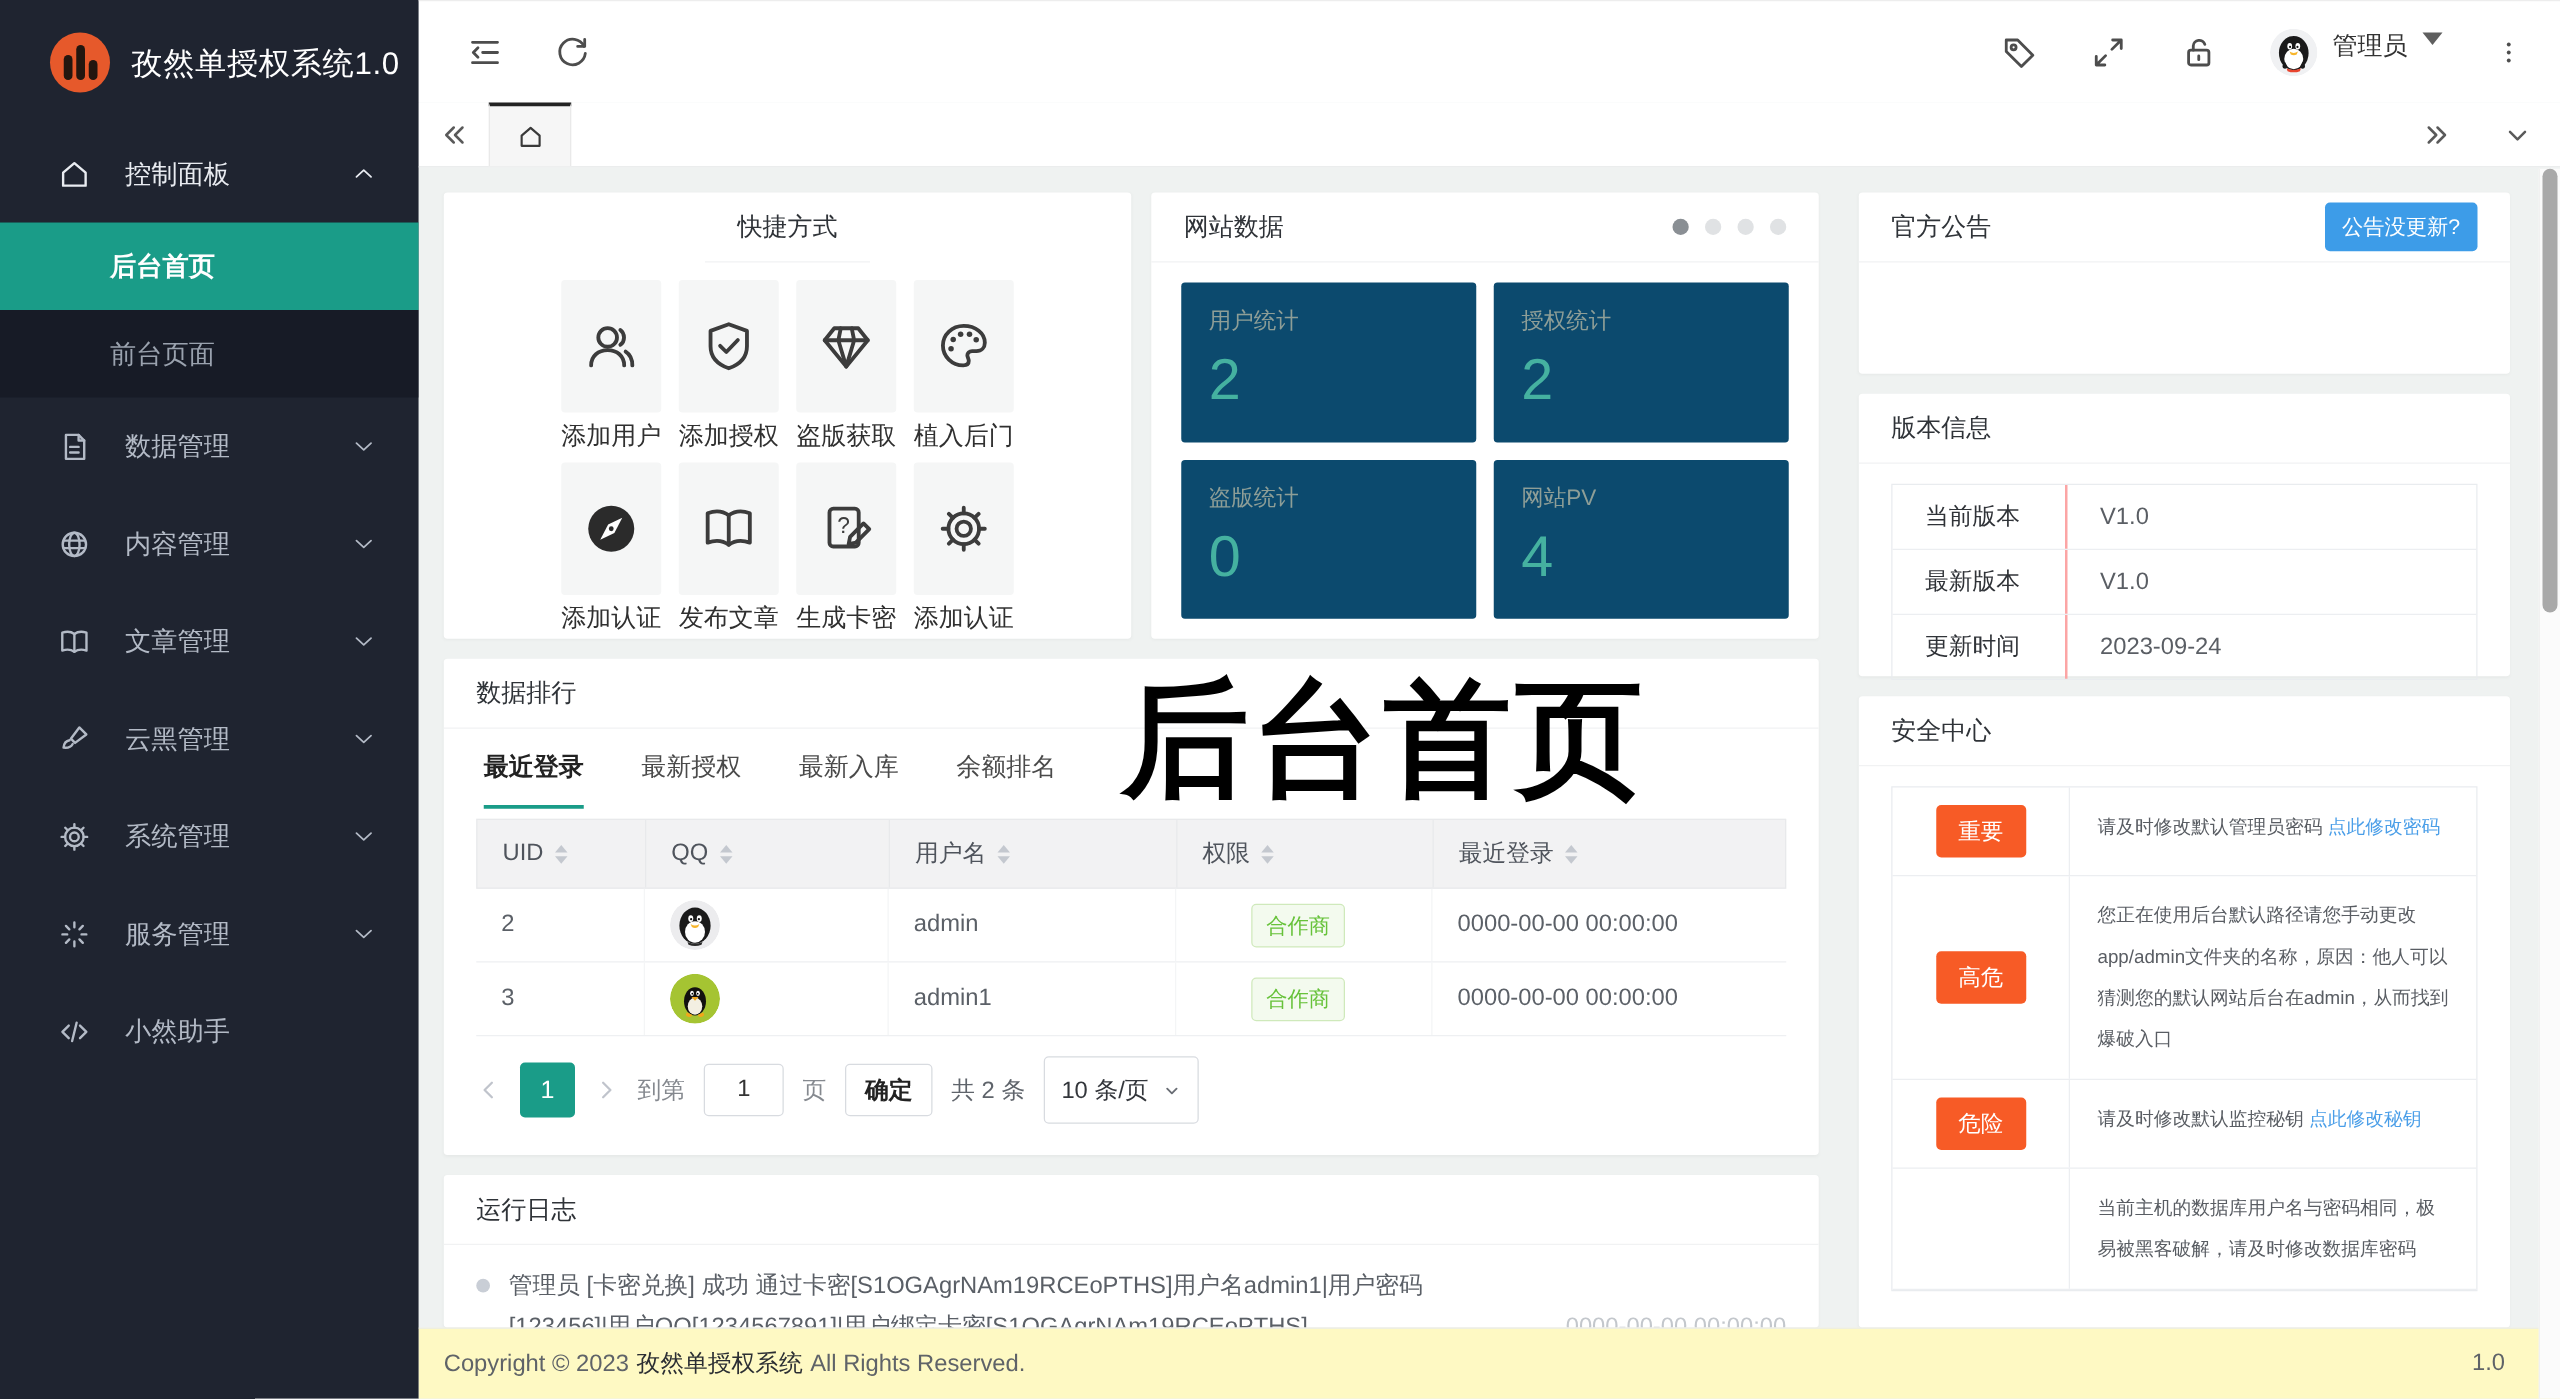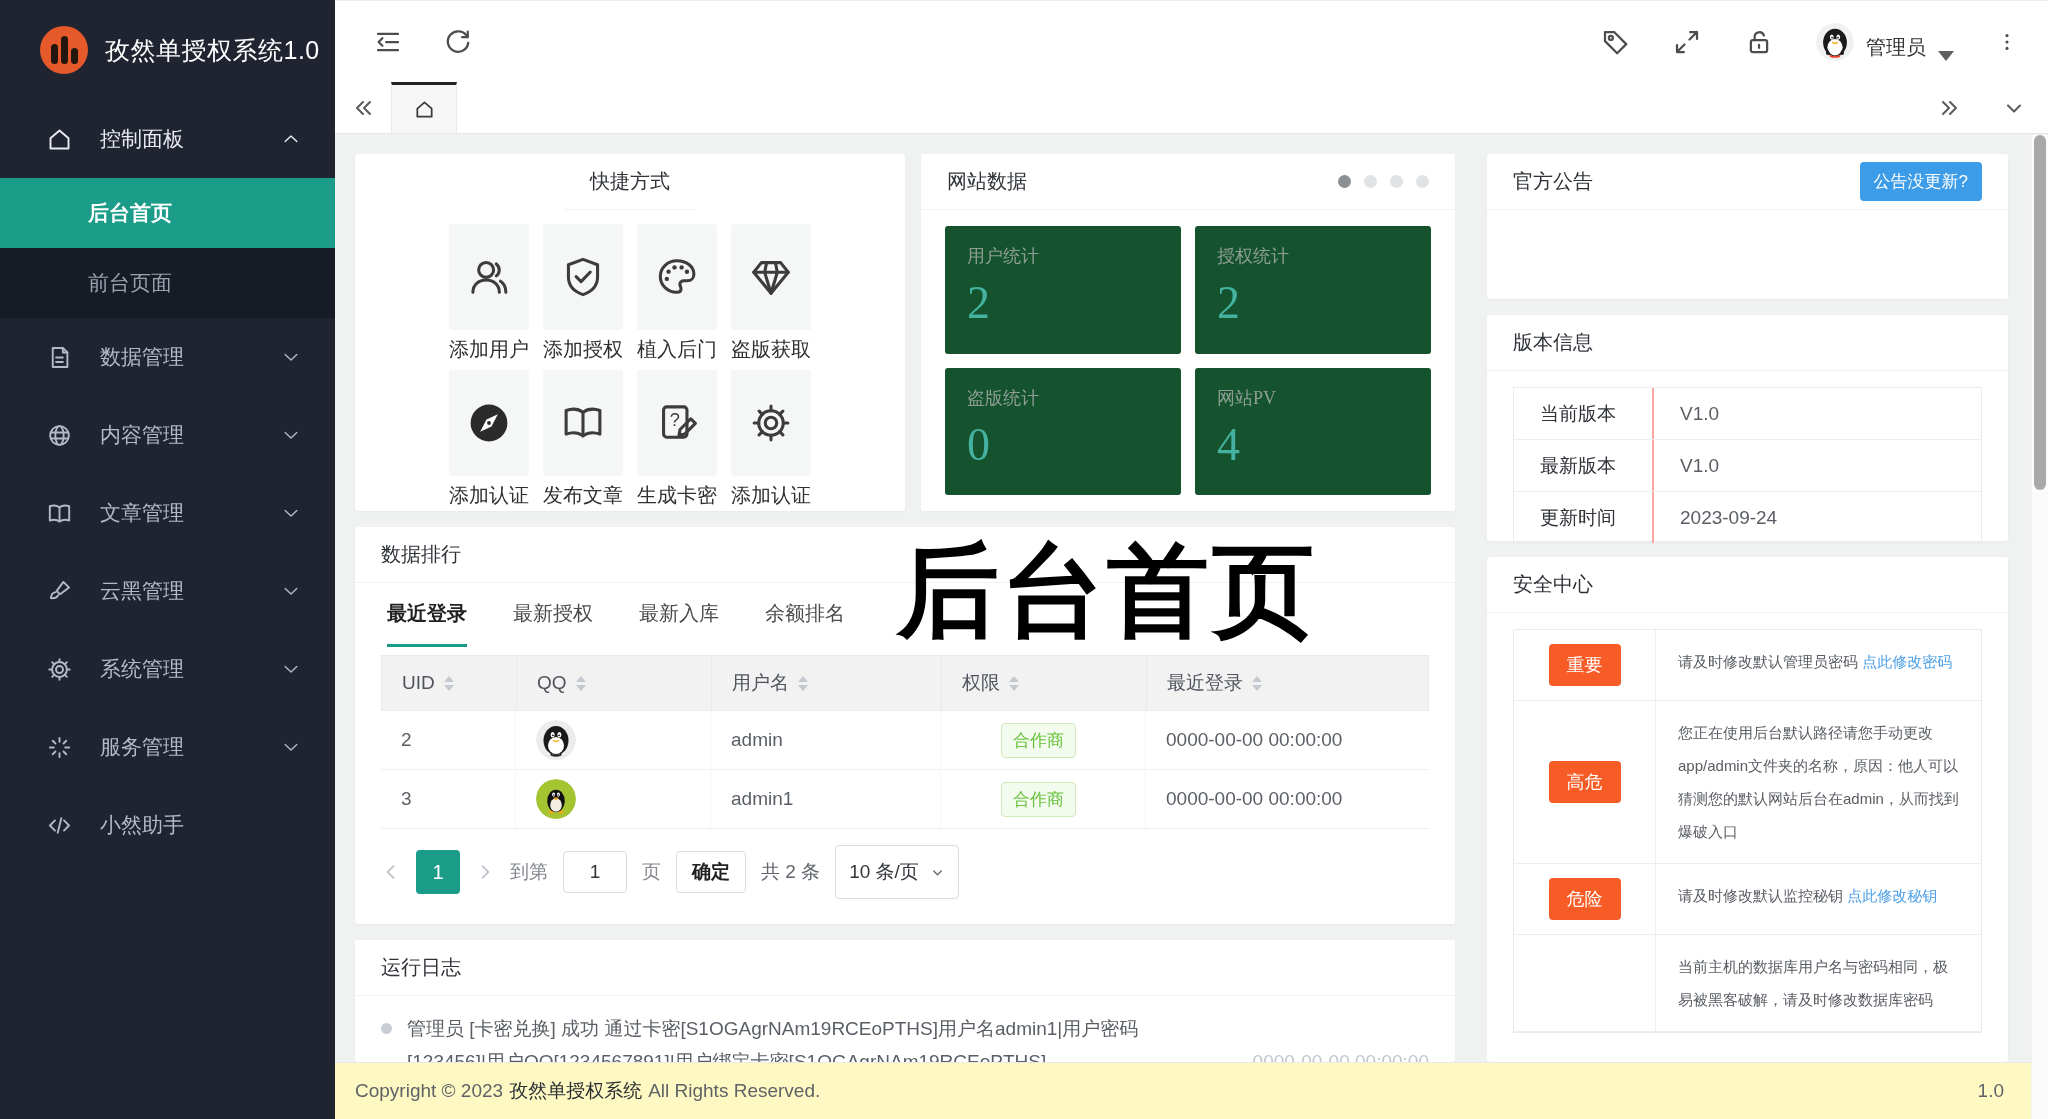--- a/index.html
+++ b/index.html
@@ -26,21 +26,21 @@
   .subitem { height:70px; display:flex; align-items:center; padding-left:88px; font-size:21px; color:#9aa2ae; cursor:pointer; }
   .subitem.active { background:#1a9c88; color:#fff; font-weight:bold; }
 
   
   .main { flex:1; min-width:0; display:flex; flex-direction:column; position:relative; }
   .topbar { height:82px; background:#fff; border-top:1px solid #ededed; display:flex; align-items:center; padding:0 30px 0 38px; }
   .tb-icon { width:30px; height:30px; color:#4d4d4d; cursor:pointer; }
   .tb-icon svg { width:100%; height:100%; stroke:currentColor; fill:none; stroke-width:1.8; stroke-linecap:round; stroke-linejoin:round; }
   .tb-left { display:flex; align-items:center; gap:40px; }
   .tb-right { margin-left:auto; display:flex; align-items:center; gap:42px; }
-  .tb-user { display:flex; align-items:flex-end; gap:12px; cursor:pointer; }
+  .tb-user { display:flex; align-items:flex-start; gap:12px; cursor:pointer; }
   .tb-avatar { width:38px; height:38px; border-radius:50%; overflow:hidden; flex-shrink:0; }
   .tb-username { font-size:20px; color:#333; }
   .tb-caret { width:0; height:0; border-left:8px solid transparent; border-right:8px solid transparent; border-top:10px solid #5f5f5f; margin-top:3px; }
 
   .tabbar { height:52px; background:#fff; border-bottom:1px solid #e5e8e7; display:flex; align-items:stretch; }
   .tab-nav { width:56px; display:flex; align-items:center; justify-content:center; color:#5a5a5a; cursor:pointer; }
   .tab-nav svg { width:24px; height:24px; stroke:currentColor; fill:none; stroke-width:2; stroke-linecap:round; stroke-linejoin:round; }
   .tab-home { width:66px; background:#f6f6f6; border-top:3px solid #232323; border-left:1px solid #e9e9e9; border-right:1px solid #e9e9e9; display:flex; align-items:center; justify-content:center; color:#3a3a3a; cursor:pointer; }
   .tab-home svg { width:23px; height:23px; stroke:currentColor; fill:none; stroke-width:1.8; stroke-linejoin:round; }
   .tab-right { margin-left:auto; display:flex; align-items:center; gap:8px; padding-right:6px; }
@@ -61,21 +61,21 @@
   .quick-box { height:106px; background:#f5f6f6; border-radius:3px; display:flex; align-items:center; justify-content:center; }
   .quick-box svg { width:46px; height:46px; stroke:#3c3c3c; fill:none; stroke-width:1.6; stroke-linecap:round; stroke-linejoin:round; }
   .quick-label { margin-top:6px; font-size:20px; color:#303030; line-height:26px; }
 
   
   .stats { flex:1; display:flex; flex-direction:column; }
   .dots { margin-left:auto; display:flex; gap:13px; }
   .dots i { width:13px; height:13px; border-radius:50%; background:#e0e2e4; cursor:pointer; }
   .dots i.on { background:#8a8f94; }
   .stats-grid { padding:16px 24px; display:grid; grid-template-columns:1fr 1fr; gap:14px; flex:1; }
-  .stat-card { background:#14532d; border-radius:3px; padding:18px 22px;font-family:Liberation Serif, serif; }
+  .stat-card { background:#0c4a6e; border-radius:3px; padding:18px 22px; }
   .stat-label { font-size:18px; color:#8e9e97; }
   .stat-value { margin-top:8px; font-size:46px; color:#45b1a0; }
 
   
   .ranking { height:397px; display:flex; flex-direction:column; overflow:hidden; }
   .rtabs { display:flex; gap:46px; padding:0 32px; height:64px; align-items:stretch; font-size:20px; color:#4a4a4a; }
   .rtab { display:flex; align-items:center; cursor:pointer; border-bottom:3px solid transparent; }
   .rtab.active { color:#222; font-weight:bold; border-bottom-color:#1a9c88; }
   .rtable { margin:8px 26px 0; font-size:19px; }
   .rt-head, .rt-row { display:grid; grid-template-columns:135px 195px 230px 205px 1fr; }
@@ -399,38 +399,38 @@
                     <svg viewBox="0 0 24 24">
                       <path d="M12 2.8 l7.6 2.8 V12 c0 4.6-3 7.6-7.6 9.2 C7.4 19.6 4.4 16.6 4.4 12 V5.6 Z"></path>
                       <polyline points="8.4,11.8 11,14.4 15.8,9.4"></polyline>
                     </svg>
                   </div>
                 <div class="quick-label">添加授权</div>
               </div>
               <div class="quick-item">
                 <div class="quick-box">
                     <svg viewBox="0 0 24 24">
+                      <path d="M7 4.5 h10 l4 5 L12 20.5 3 9.5 Z"></path>
+                      <path d="M3 9.5 h18 M8.7 9.5 L12 20.5 15.3 9.5 M9.7 4.5 L8.7 9.5 M14.3 4.5 l1 5"></path>
+                    </svg>
+                  </div>
+                <div class="quick-label">盗版获取</div>
+              </div>
+              <div class="quick-item">
+                <div class="quick-box">
+                    <svg viewBox="0 0 24 24">
                       <path d="M12 3.5 c-4.9 0-8.7 3.6-8.7 8.2 0 4.6 3.8 8.3 8.5 8.3 1.5 0 2.3-.8 2.3-1.9 0-.9-.6-1.4-.6-2.3 0-1 .8-1.8 2-1.8 h1.8 c2.1 0 3.5-1.5 3.5-3.5 C20.8 6.5 16.9 3.5 12 3.5 Z"></path>
                       <circle cx="7.6" cy="9.2" r="1.15" fill="#3c3c3c" stroke="none"></circle>
                       <circle cx="10.7" cy="7" r="1.15" fill="#3c3c3c" stroke="none"></circle>
                       <circle cx="14.4" cy="7" r="1.15" fill="#3c3c3c" stroke="none"></circle>
                       <circle cx="17.2" cy="9.3" r="1.15" fill="#3c3c3c" stroke="none"></circle>
                       <circle cx="6.7" cy="13" r="1.15" fill="#3c3c3c" stroke="none"></circle>
                     </svg>
                   </div>
                 <div class="quick-label">植入后门</div>
-              </div>
-              <div class="quick-item">
-                <div class="quick-box">
-                    <svg viewBox="0 0 24 24">
-                      <path d="M7 4.5 h10 l4 5 L12 20.5 3 9.5 Z"></path>
-                      <path d="M3 9.5 h18 M8.7 9.5 L12 20.5 15.3 9.5 M9.7 4.5 L8.7 9.5 M14.3 4.5 l1 5"></path>
-                    </svg>
-                  </div>
-                <div class="quick-label">盗版获取</div>
               </div>
               <div class="quick-item">
                 <div class="quick-box">
                     <svg viewBox="0 0 24 24">
                       <circle cx="12" cy="12" r="9.6" fill="#2b2b2b" stroke="none"></circle>
                       <path d="M16.6 7.4 L10.7 10.2 7.4 16.6 13.3 13.8 Z" fill="#fff" stroke="none"></path>
                       <circle cx="12" cy="12" r="1" fill="#2b2b2b" stroke="none"></circle>
                     </svg>
                   </div>
                 <div class="quick-label">添加认证</div>

